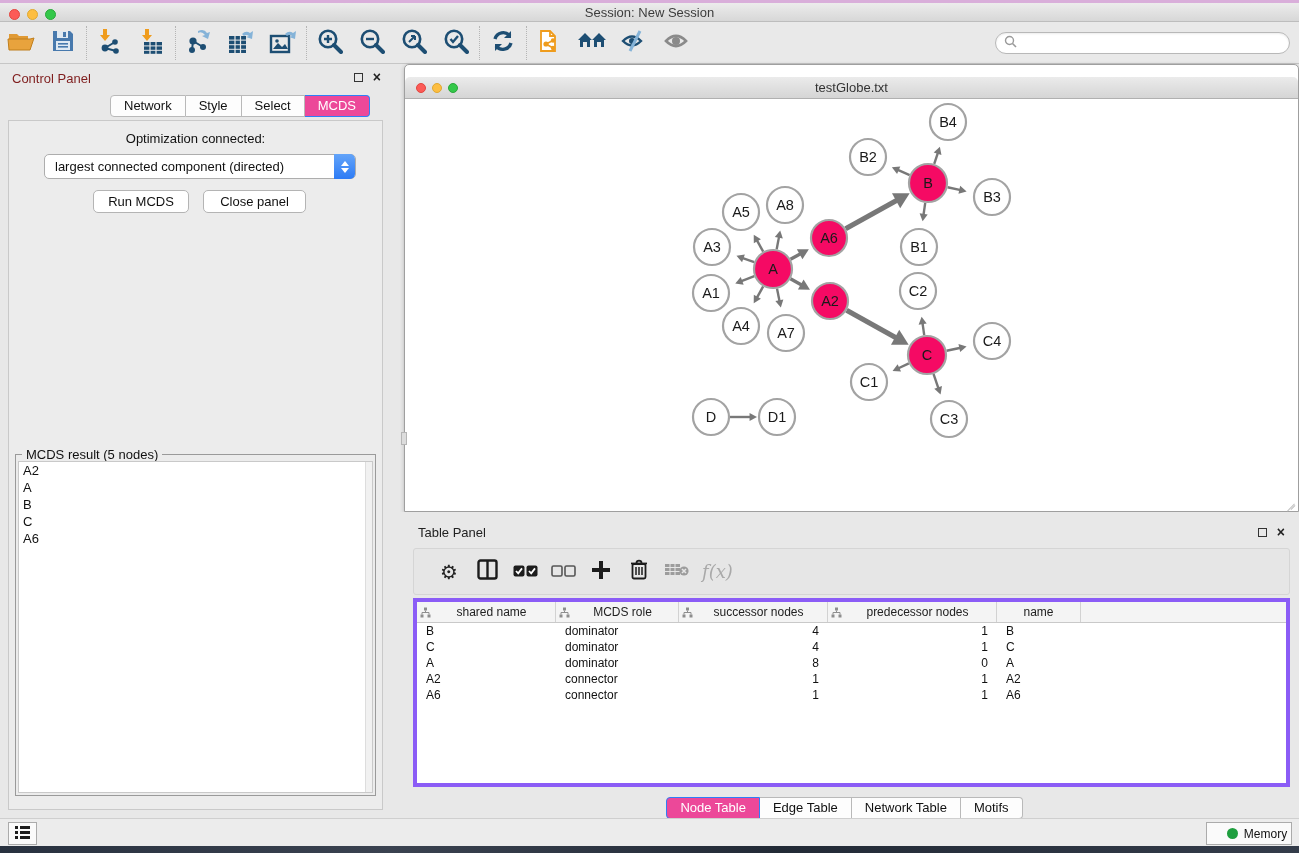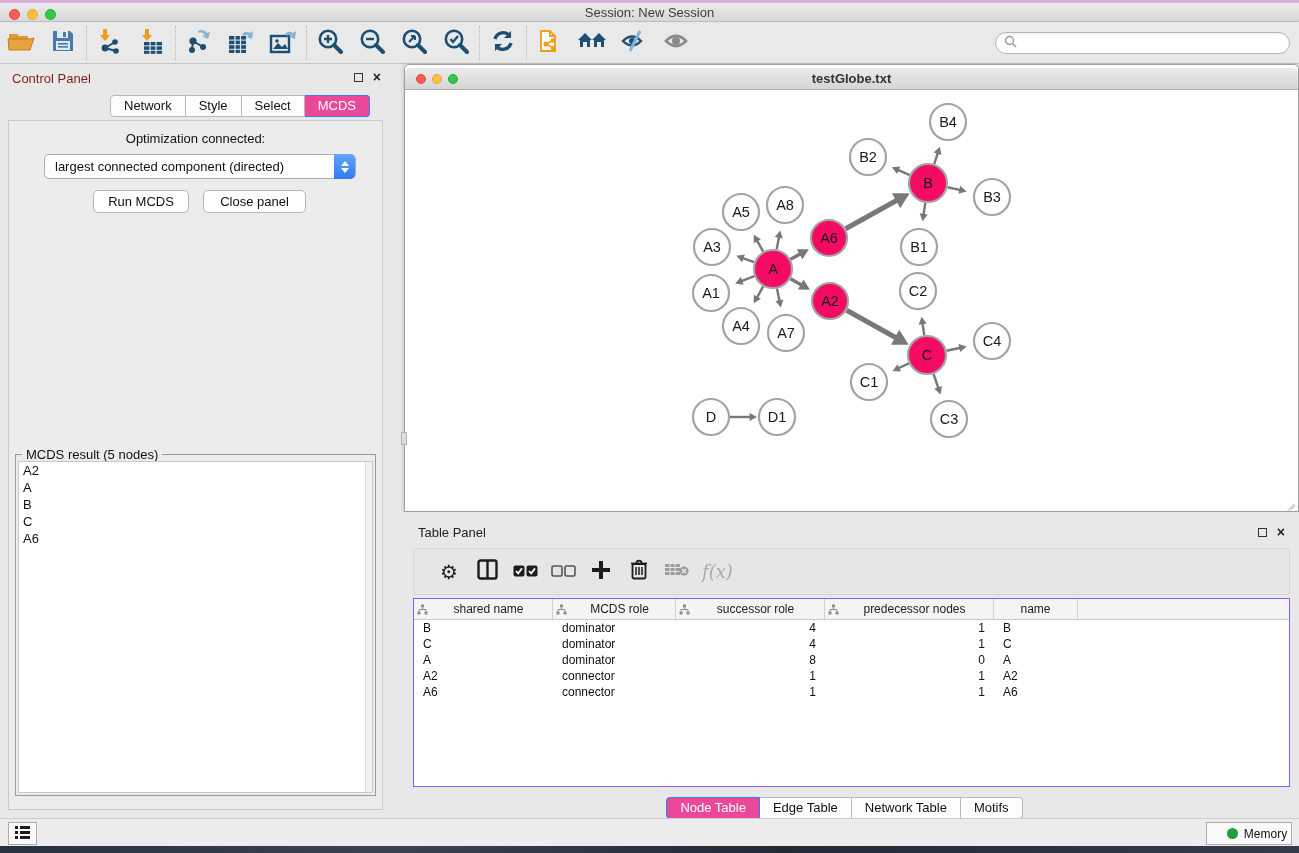--- a/index.html
+++ b/index.html
@@ -41,36 +41,36 @@
   #run-btn { left:84px; top:69px; width:96px; }
   #close-btn { left:194px; top:69px; width:103px; }
   #result-group { position:absolute; left:6px; top:333px; width:361px; height:342px; border:1px solid #9a9a9a; }
   #result-title { position:absolute; left:6px; top:-8px; background:#ececec; padding:0 4px; font-size:13px; color:#111; }
   #result-list { position:absolute; left:2px; top:6px; width:355px; height:332px; background:#fff; border:1px solid #c9c9c9; overflow:hidden; }
   #result-scroll { position:absolute; right:0; top:0; width:7px; height:100%; background:#f1f1f1; border-left:1px solid #ddd; }
   .result-item { font-size:13px; color:#111; padding:1px 0 1px 4px; line-height:15px; }
 
   
   #net-window { left:404px; top:64px; width:895px; height:448px; background:#fff; border:1px solid #9f9f9f; border-radius:5px 5px 0 0; box-shadow:0 1px 4px rgba(0,0,0,.2); }
-  #net-titlebar { position:absolute; left:0; top:3px; width:100%; height:22px; background:linear-gradient(#ebebeb,#d5d5d5); border-bottom:1px solid #b0b0b0; border-radius:5px 5px 0 0;font-weight:bold; }
+  #net-titlebar { position:absolute; left:0; top:12px; width:100%; height:22px; background:linear-gradient(#ebebeb,#d5d5d5); border-bottom:1px solid #b0b0b0; border-radius:5px 5px 0 0; }
   #net-title { width:100%; text-align:center; font-size:13px; color:#333; line-height:21px; }
   #graph-svg { position:absolute; left:0; top:22px; }
   #net-grip { position:absolute; right:2px; bottom:2px; width:10px; height:10px; }
   #net-grip i { position:absolute; background:#c0c0c0; height:1px; }
   #splitter-left { left:401px; top:432px; width:6px; height:13px; background:#dcdcdc; border:1px solid #b5b5b5; }
   #splitter-bottom { left:845px; top:514px; width:13px; height:5px; background:#dcdcdc; border:1px solid #b5b5b5; }
 
   
   #table-panel { left:390px; top:512px; width:909px; height:306px; background:#e8e8e8; }
   #tp-title { position:absolute; left:28px; top:13px; font-size:13px; color:#222; }
   #tp-toolbar { position:absolute; left:23px; top:36px; width:877px; height:47px; background:#e6e6e6; border:1px solid #d5d5d5; border-radius:3px; display:flex; align-items:center; padding-left:16px; }
   .tp-icon { width:38px; height:40px; display:flex; align-items:center; justify-content:center; flex:0 0 auto; }
   #fx-label { font-family:"DejaVu Serif","Liberation Serif",serif; font-style:italic; font-size:18px; color:#a9a9a9; margin-left:6px; }
   #gear-glyph { font-size:20px; color:#222; line-height:20px; }
-  #node-table { position:absolute; left:23px; top:86px; width:877px; height:189px; background:#fff; border:1px solid #8b5cf6; overflow:hidden; }
+  #node-table { position:absolute; left:23px; top:86px; width:877px; height:189px; background:#fff; border:4px solid #8b5cf6; overflow:hidden; }
   #nt-header { display:flex; height:21px; background:#f4f4f4; border-bottom:1px solid #c9c9c9; }
   .nt-hcell { display:flex; align-items:center; border-right:1px solid #d2d2d2; font-size:12px; color:#222; padding:0 3px; }
   .nt-hcell .hlabel { flex:1; text-align:center; }
   .nt-row { display:flex; height:16px; }
   .nt-cell { font-size:12px; color:#111; line-height:16px; padding:0 9px; white-space:nowrap; }
   #tp-tabs { position:absolute; left:0; top:285px; width:100%; display:flex; justify-content:center; }
   #tp-tabs .seg-tab { line-height:20px; }
 
   
   #status-bar { left:0; top:818px; width:1299px; height:28px; background:#ececec; border-top:1px solid #cfcfcf; }
@@ -517,21 +517,21 @@
           </svg>
           <span class="hlabel">MCDS role</span>
         </div>
         <div class="nt-hcell" style="width: 149px;">
           <svg width="11" height="11" viewBox="0 0 11 11">
             <rect x="4" y="0.5" width="3" height="3" fill="#8d8d8d"></rect>
             <path d="M5.5 3.5 v2 M2 7.5 v-2 h7 v2" fill="none" stroke="#8d8d8d" stroke-width="1"></path>
             <rect x="0.5" y="7.5" width="3" height="3" fill="#8d8d8d"></rect>
             <rect x="7.5" y="7.5" width="3" height="3" fill="#8d8d8d"></rect>
           </svg>
-          <span class="hlabel">successor role</span>
+          <span class="hlabel">successor nodes</span>
         </div>
         <div class="nt-hcell" style="width: 169px;">
           <svg width="11" height="11" viewBox="0 0 11 11">
             <rect x="4" y="0.5" width="3" height="3" fill="#8d8d8d"></rect>
             <path d="M5.5 3.5 v2 M2 7.5 v-2 h7 v2" fill="none" stroke="#8d8d8d" stroke-width="1"></path>
             <rect x="0.5" y="7.5" width="3" height="3" fill="#8d8d8d"></rect>
             <rect x="7.5" y="7.5" width="3" height="3" fill="#8d8d8d"></rect>
           </svg>
           <span class="hlabel">predecessor nodes</span>
         </div>

